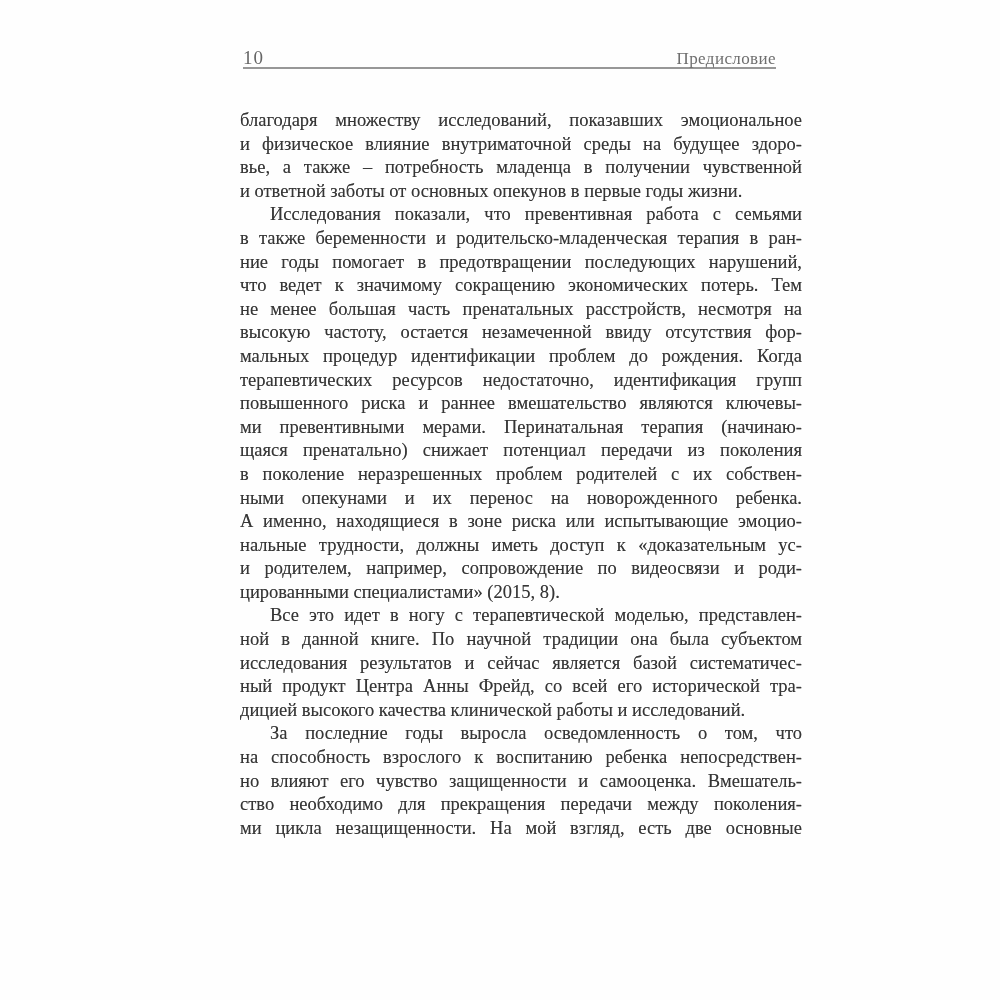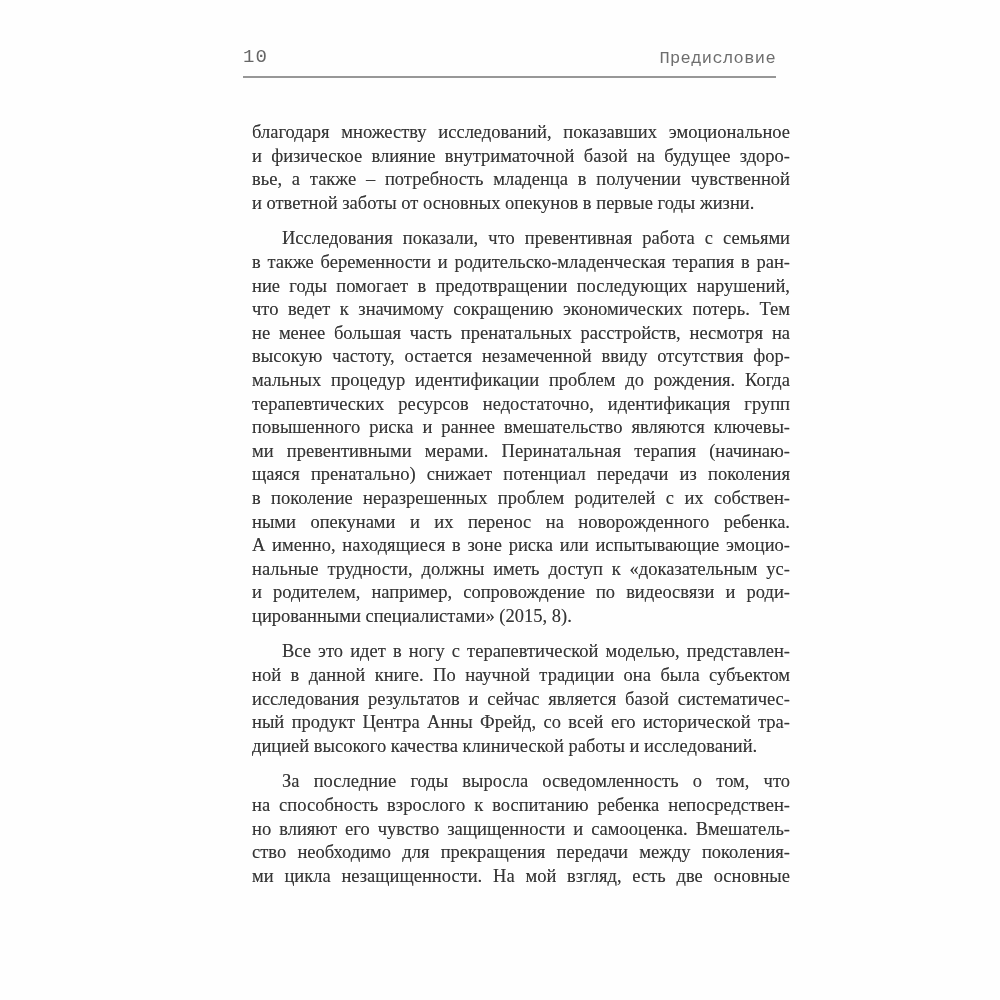--- a/index.html
+++ b/index.html
@@ -16,23 +16,23 @@
   }
   
   .running-head {
     position: absolute;
     left: 243px;
     top: 48px;
     width: 533px;
     display: flex;
     justify-content: space-between;
     align-items: flex-end;
-    padding-bottom: 9px;
+    padding-bottom: 0;
     border-bottom: 2px solid #979797;
-    font-family: Liberation Mono, monospace;
+    font-family: Liberation Serif, serif;
     color: #666666;
   }
   .page-number {
     font-size: 19px;
     letter-spacing: 1px;
     line-height: 1;
   }
   .running-title {
     font-size: 17px;
     letter-spacing: 0.4px;
@@ -44,21 +44,21 @@
     position: absolute;
     left: 240px;
     top: 109px;
     width: 562px;
     font-family: "Liberation Serif", "DejaVu Serif", serif;
     font-size: 18.5px;
     line-height: 23.6px;
     color: #363636;
     text-shadow: 0 0 0.5px rgba(40,40,40,0.45);
   }
-  .paragraph { margin: 12px; }
+  .paragraph { margin: 0; }
   .text-line {
     text-align: justify;
     text-align-last: justify;
     white-space: normal;
   }
   .text-line.first-indent { text-indent: 30px; }
   .text-line.para-end { text-align-last: left; }
 </style>
 </head>
 <body>
@@ -66,21 +66,21 @@
 <div class="page">
 
   <div class="running-head">
     <span class="page-number">10</span>
     <span class="running-title">Предисловие</span>
   </div>
 
   <div class="text-block">
       <div class="paragraph">
         <div class="text-line">благодаря множеству исследований, показавших эмоциональное</div>
-        <div class="text-line">и физическое влияние внутриматочной базой на будущее здоро-</div>
+        <div class="text-line">и физическое влияние внутриматочной среды на будущее здоро-</div>
         <div class="text-line">вье, а также – потребность младенца в получении чувственной</div>
         <div class="text-line para-end">и ответной заботы от основных опекунов в первые годы жизни.</div>
       </div>
       <div class="paragraph">
         <div class="text-line first-indent">Исследования показали, что превентивная работа с семьями</div>
         <div class="text-line">в также беременности и родительско-младенческая терапия в ран-</div>
         <div class="text-line">ние годы помогает в предотвращении последующих нарушений,</div>
         <div class="text-line">что ведет к значимому сокращению экономических потерь. Тем</div>
         <div class="text-line">не менее большая часть пренатальных расстройств, несмотря на</div>
         <div class="text-line">высокую частоту, остается незамеченной ввиду отсутствия фор-</div>

